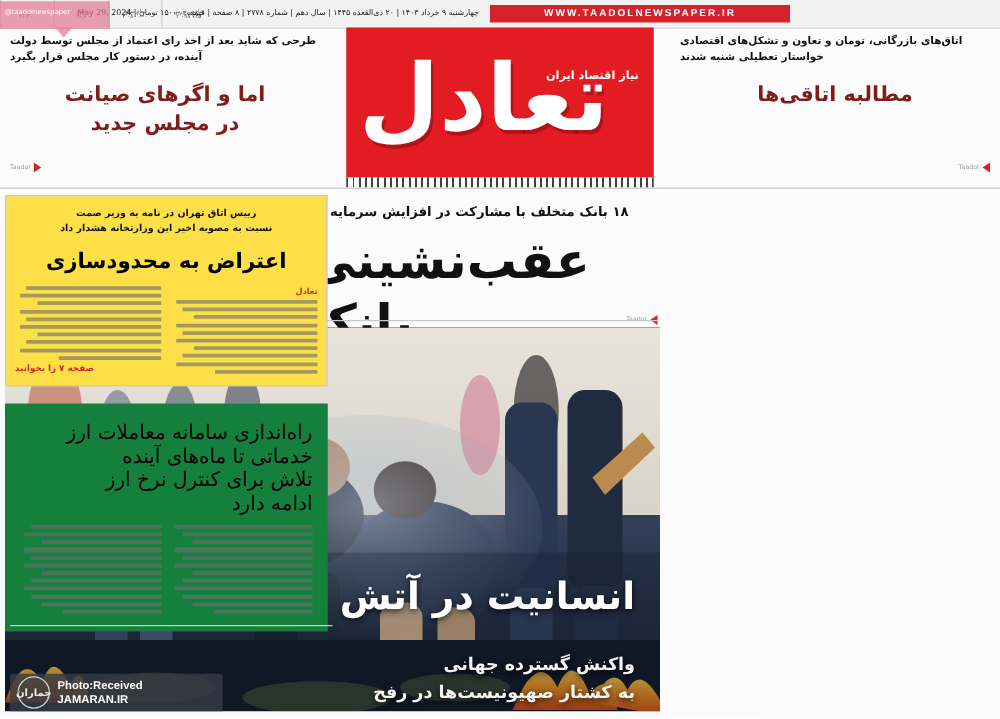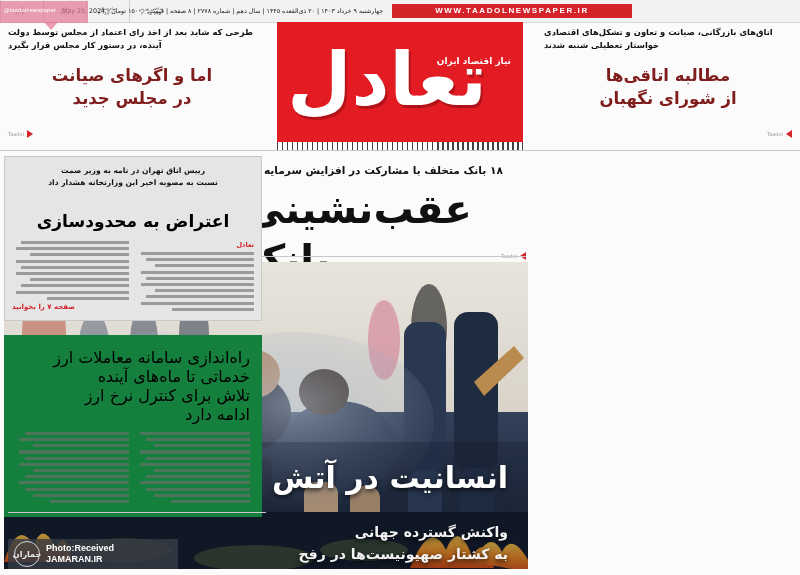--- a/index.html
+++ b/index.html
@@ -96,23 +96,23 @@
     text-shadow:0 2px 5px rgba(0,0,0,.75);
   }
   .psub{
     position:absolute;right:20px;bottom:4px;width:400px;text-align:right;
     color:#f4f4f4;font-size:14px;line-height:22px;font-weight:bold;
     text-shadow:0 2px 5px rgba(0,0,0,.8);
   }
 
   
   .lcol{position:absolute;top:156px;left:4px;width:258px;}
-  .card{border:1px solid #c9c9c9;box-sizing:border-box;padding:8px 7px 6px 7px;background:#e5e5e5;}
+  .card{border:1px solid #c9c9c9;box-sizing:border-box;padding:8px 7px 6px 7px;background:#fde047;}
   .card .kick2{font-size:7.6px;line-height:12px;color:#111;text-align:center;font-weight:bold;}
-  .card .h2{margin-top:20px;font-size:17px;line-height:24px;font-weight:bold;color:#000;text-align:center;}
+  .card .h2{margin-top:8px;font-size:17px;line-height:24px;font-weight:bold;color:#000;text-align:center;}
 
   .cols{display:flex;direction:rtl;gap:8px;margin-top:8px;}
   .cols .c{flex:1;}
   .ln{height:3.1px;background:#6e6e6e;opacity:.62;margin-bottom:3.1px;border-radius:.5px;}
   .ln.s85{width:85%}.ln.s92{width:92%}.ln.s70{width:70%}.ln.s97{width:97%}
   .readmore{color:#d5232a;font-size:7px;font-weight:bold;text-align:left;margin-top:2px;}
 
   .card2{margin-top:14px;border:5px solid #15803d;box-sizing:border-box;padding:8px 7px 6px 7px;background:#15803d;}
 
   
@@ -167,24 +167,23 @@
 
   <div class="masthead">
     <div class="logo">
       <div class="word">تعادل</div>
       <div class="sub">نیاز اقتصاد ایران</div>
     </div>
   </div>
   <div class="tickstrip"></div>
 
   <div class="teaser r">
-    <div class="kicker">اتاق‌های بازرگانی، صیانت و تعاون و تشکل‌های اقتصادی خواستار تعطیلی شنبه شدند</div>
+    <div class="kicker">اتاق‌های بازرگانی، تومان و تعاون و تشکل‌های اقتصادی خواستار تعطیلی شنبه شدند</div>
     <div class="tz-head">
       <div>مطالبه اتاقی‌ها</div>
-      <div>از شورای نگهبان</div>
     </div>
   </div>
   <div class="flag r">
     <div class="tri"></div>
     <div class="lbl">Taadol</div>
   </div>
 
   <div class="teaser l">
     <div class="kicker">طرحی که شاید بعد از اخذ رای اعتماد از مجلس توسط دولت آینده، در دستور کار مجلس قرار بگیرد</div>
     <div class="tz-head">

